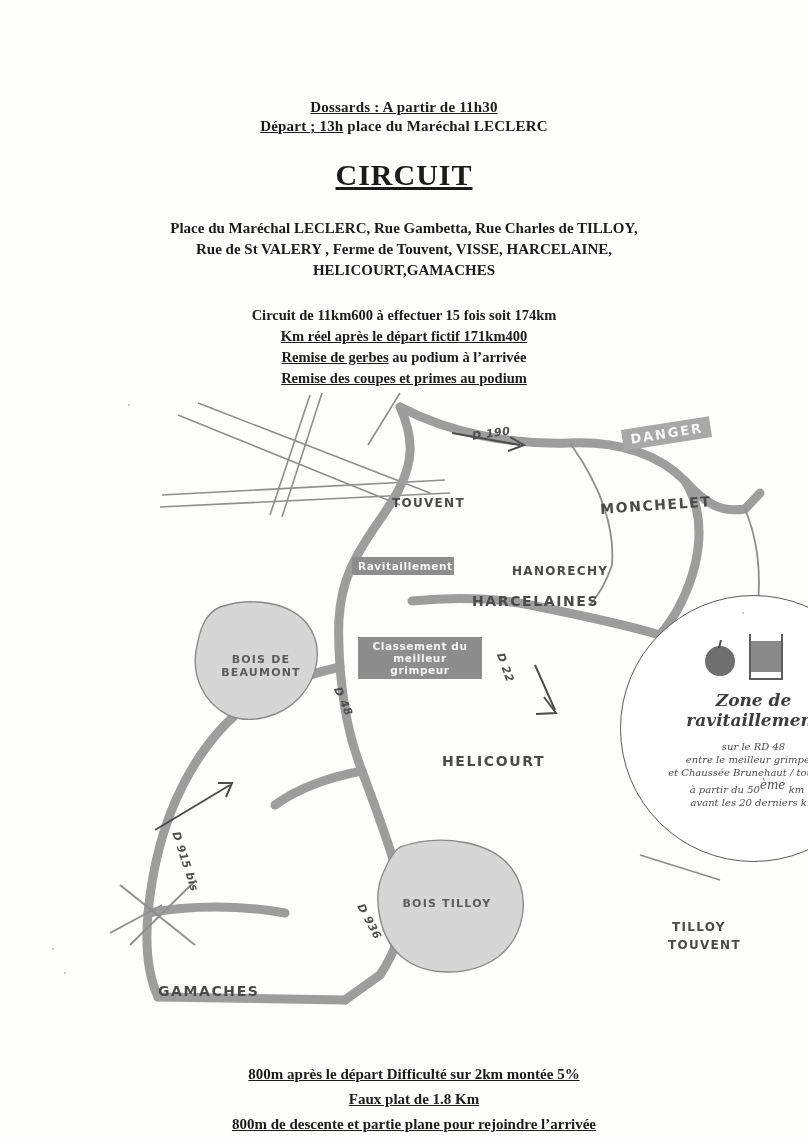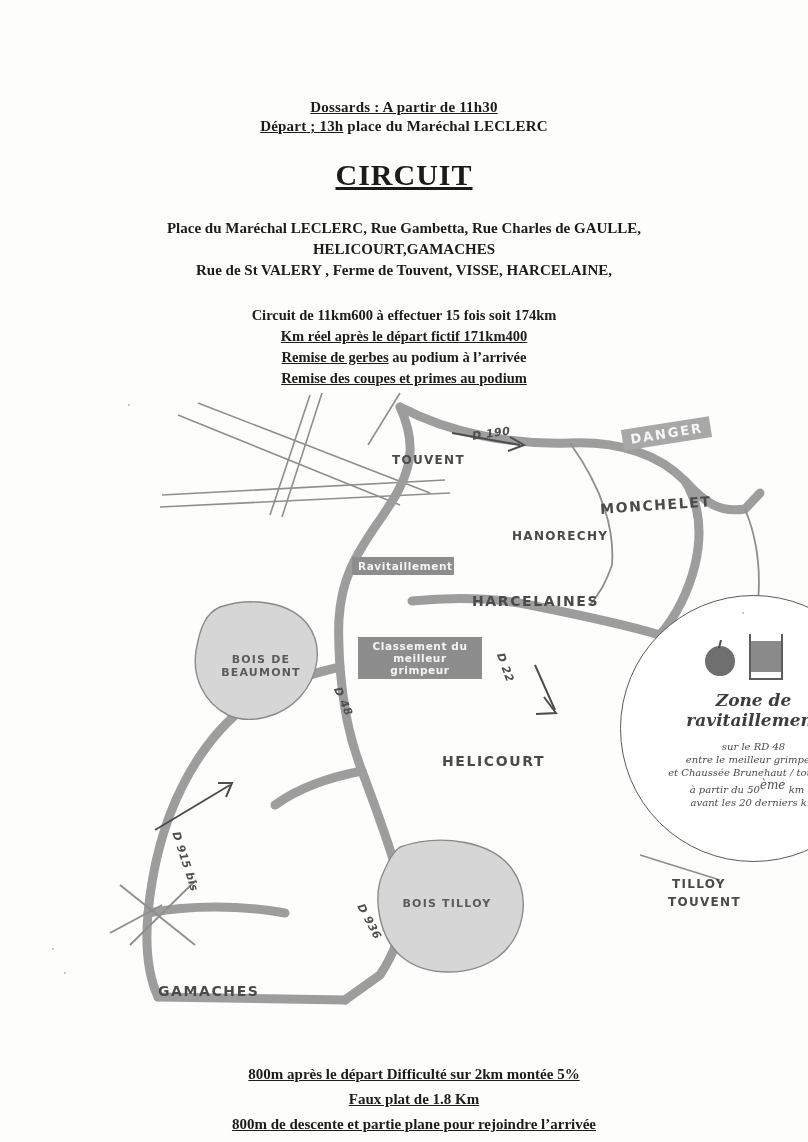--- a/index.html
+++ b/index.html
@@ -87,21 +87,21 @@
     font-family: "DejaVu Sans", sans-serif;
     color: #3a3a3a;
     white-space: nowrap;
   }
   .place {
     font-size: 14px;
     letter-spacing: 1.6px;
     font-weight: bold;
     color: #4a4a4a;
   }
-  .place.sm { font-size: 12px; letter-spacing: 1.3px; }
+  .place.sm { font-size: 12px; letter-spacing: 1.3px; margin-top: 43px; }
   .road {
     font-size: 11px;
     font-style: italic;
     font-weight: bold;
     color: #4f4f4f;
     letter-spacing: .5px;
   }
   .boxlabel {
     background: #8d8d8d;
     color: #f4f4f4;
@@ -221,23 +221,23 @@
 
   <div class="header">
     <div class="hline u">Dossards : A partir de 11h30</div>
     <div class="hline">
       <span class="u">Départ ; 13h</span><span> place du Maréchal LECLERC</span>
     </div>
 
     <div class="title">CIRCUIT</div>
 
     <div class="route">
-      <div>Place du Maréchal LECLERC, Rue Gambetta, Rue Charles de GAULLE,</div>
+      <div>Place du Maréchal LECLERC, Rue Gambetta, Rue Charles de TILLOY,</div>
+      <div>Rue de St VALERY , Ferme de Touvent, VISSE, HARCELAINE,</div>
       <div>HELICOURT,GAMACHES</div>
-      <div>Rue de St VALERY , Ferme de Touvent, VISSE, HARCELAINE,</div>
     </div>
 
     <div class="specs">
       <div>Circuit de 11km600 à effectuer 15 fois soit 174km</div>
       <div class="u">Km réel après le départ fictif 171km400</div>
       <div>
         <span class="u">Remise de gerbes</span><span> au podium à l’arrivée</span>
       </div>
       <div class="u">Remise des coupes et primes au podium</div>
     </div>
@@ -295,21 +295,21 @@
         <path d="M410 52 L424 60 L408 66"></path>
         <path d="M435 280 L455 325"></path>
         <path d="M444 312 L456 328 L436 329"></path>
         <path d="M55 445 L130 400"></path>
         <path d="M118 398 L132 398 L126 412"></path>
       </g>
     </svg>
 
     <div class="maplabel place sm" style="left:292px;top:68px">TOUVENT</div>
     <div class="maplabel place" style="left:500px;top:112px;transform:rotate(-4deg)">MONCHELET</div>
-    <div class="maplabel place sm" style="left:412px;top:144px">HANORECHY</div>
+    <div class="maplabel place sm" style="left:412px;top:136px">HANORECHY</div>
     <div class="maplabel place" style="left:372px;top:208px">HARCELAINES</div>
     <div class="maplabel place" style="left:342px;top:368px">HELICOURT</div>
     <div class="maplabel place sm" style="left:572px;top:492px">TILLOY</div>
     <div class="maplabel place sm" style="left:568px;top:510px">TOUVENT</div>
     <div class="maplabel place" style="left:58px;top:598px">GAMACHES</div>
 
     <div class="maplabel road" style="left:372px;top:42px;transform:rotate(-8deg)">D 190</div>
     <div class="maplabel road" style="left:390px;top:276px;transform:rotate(70deg)">D 22</div>
     <div class="maplabel road" style="left:228px;top:310px;transform:rotate(66deg)">D 48</div>
     <div class="maplabel road" style="left:54px;top:470px;transform:rotate(72deg)">D 915 bis</div>

